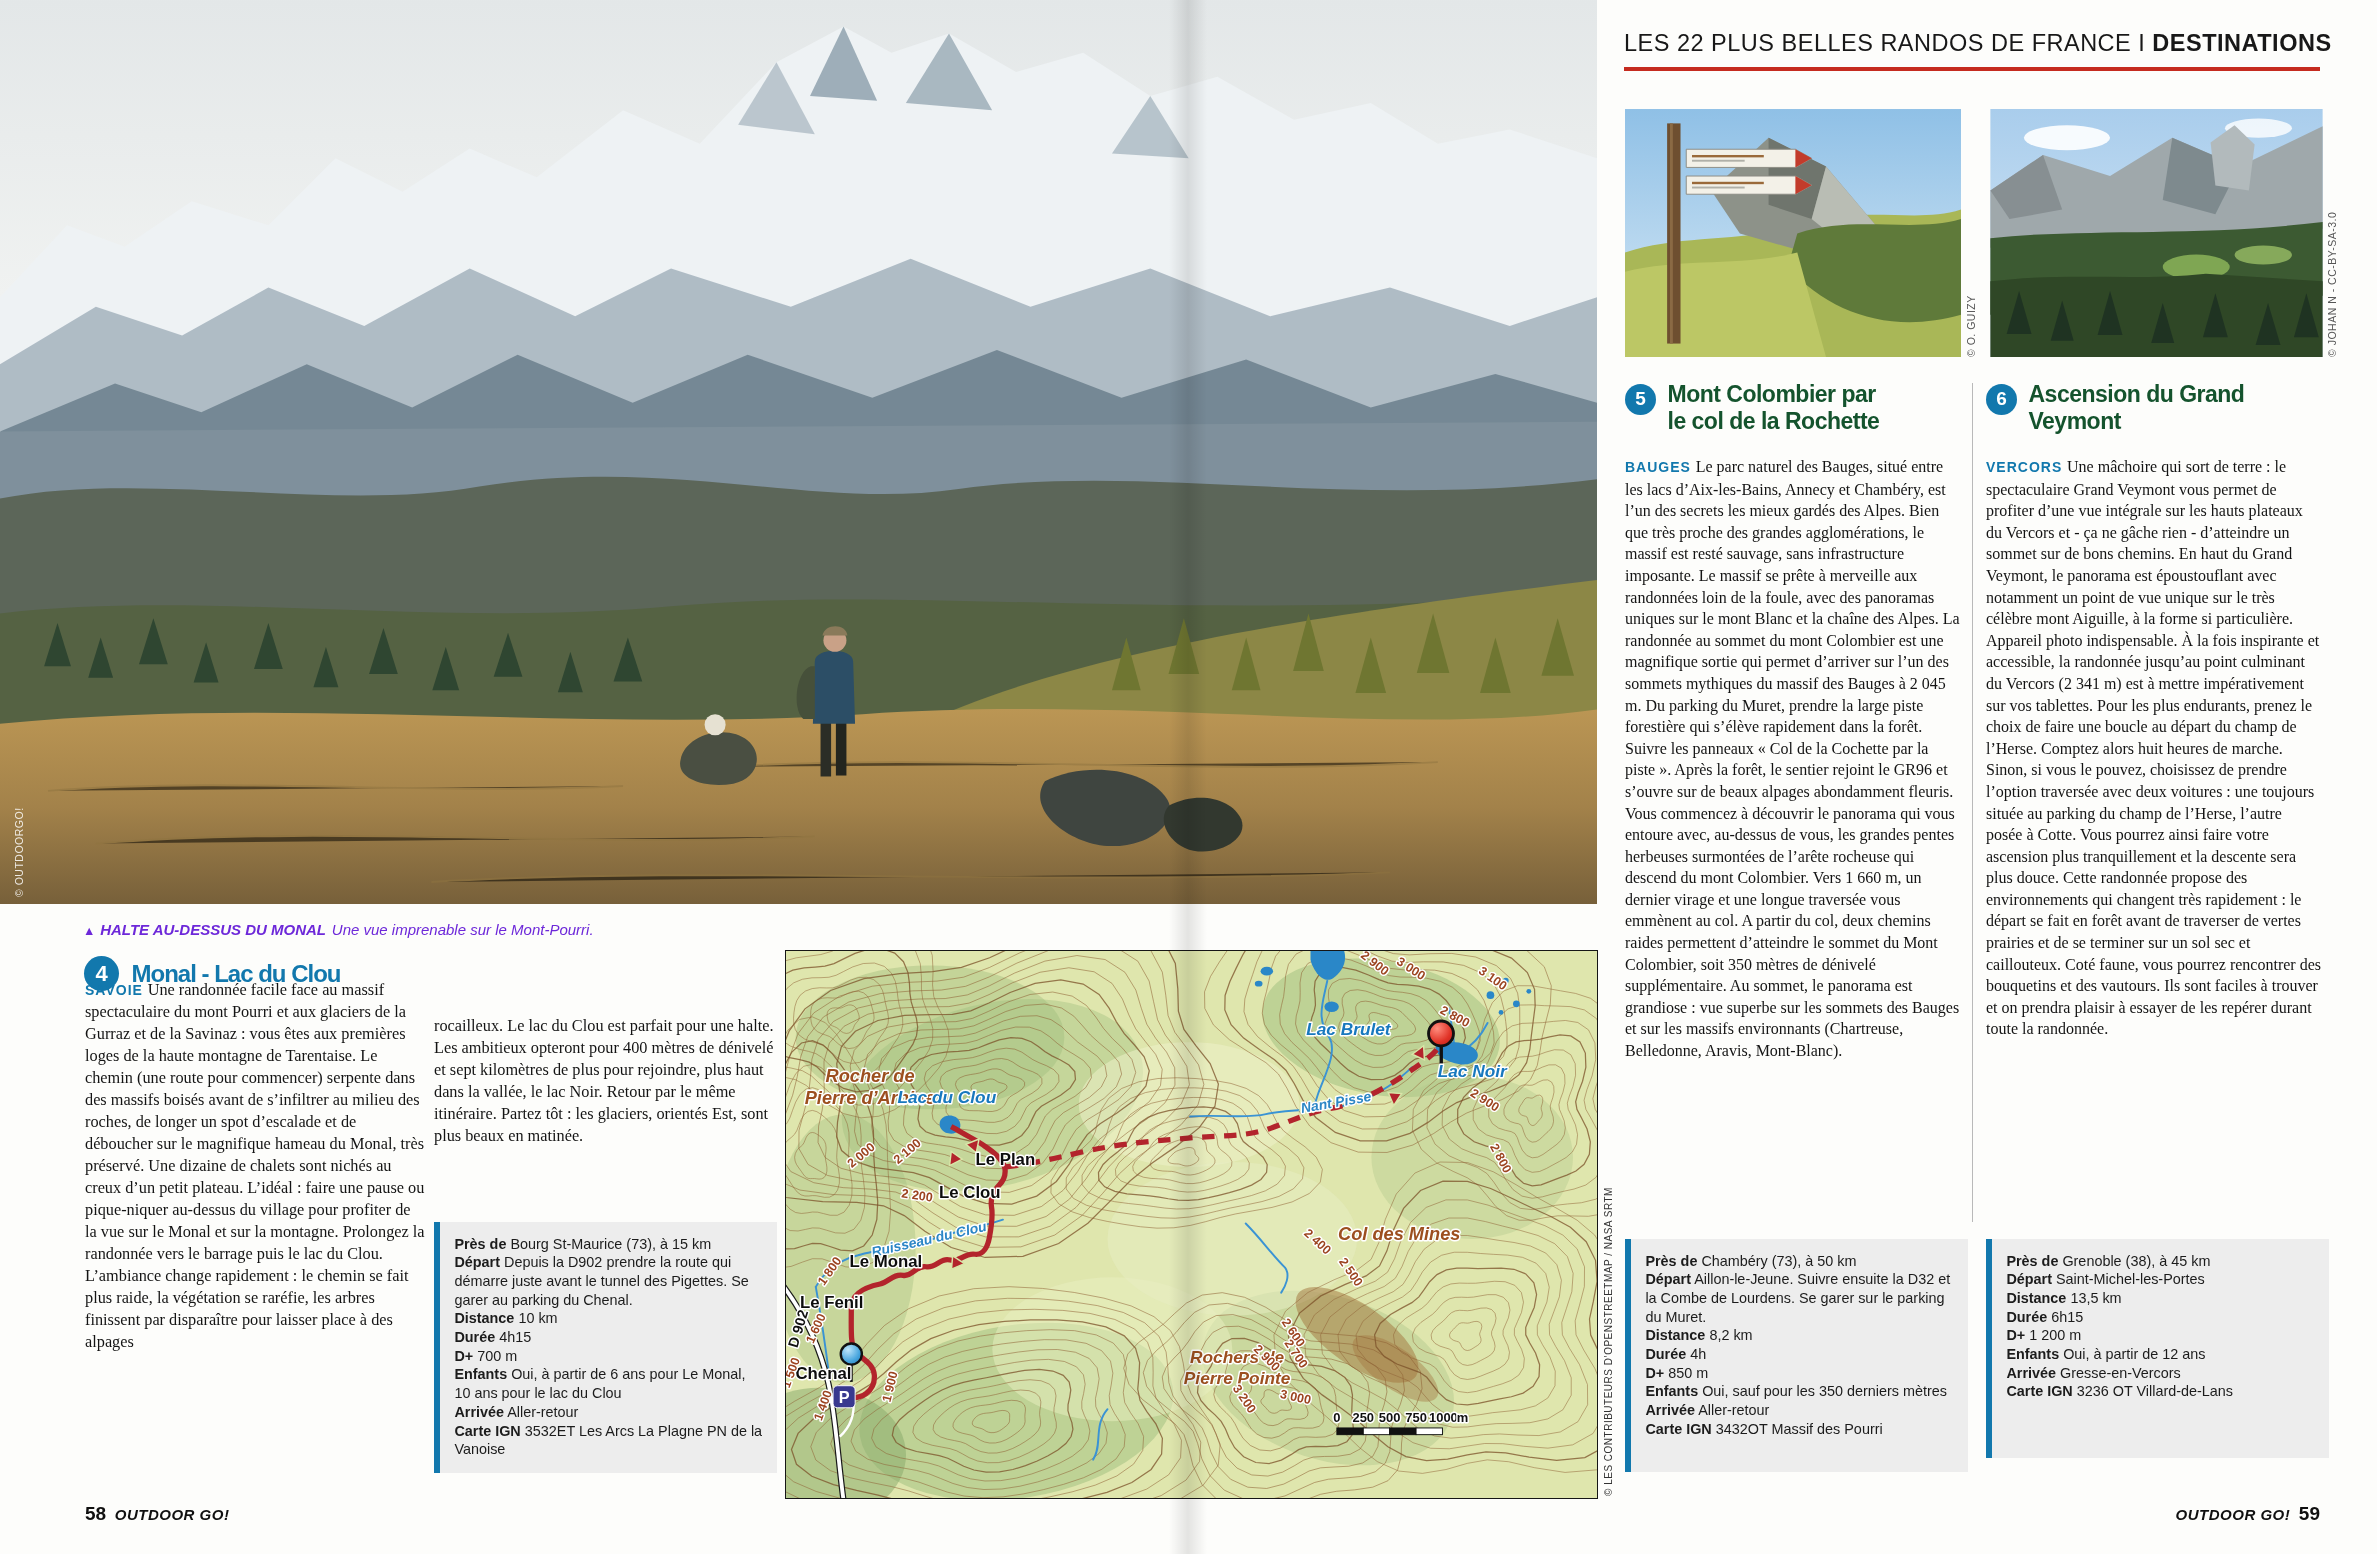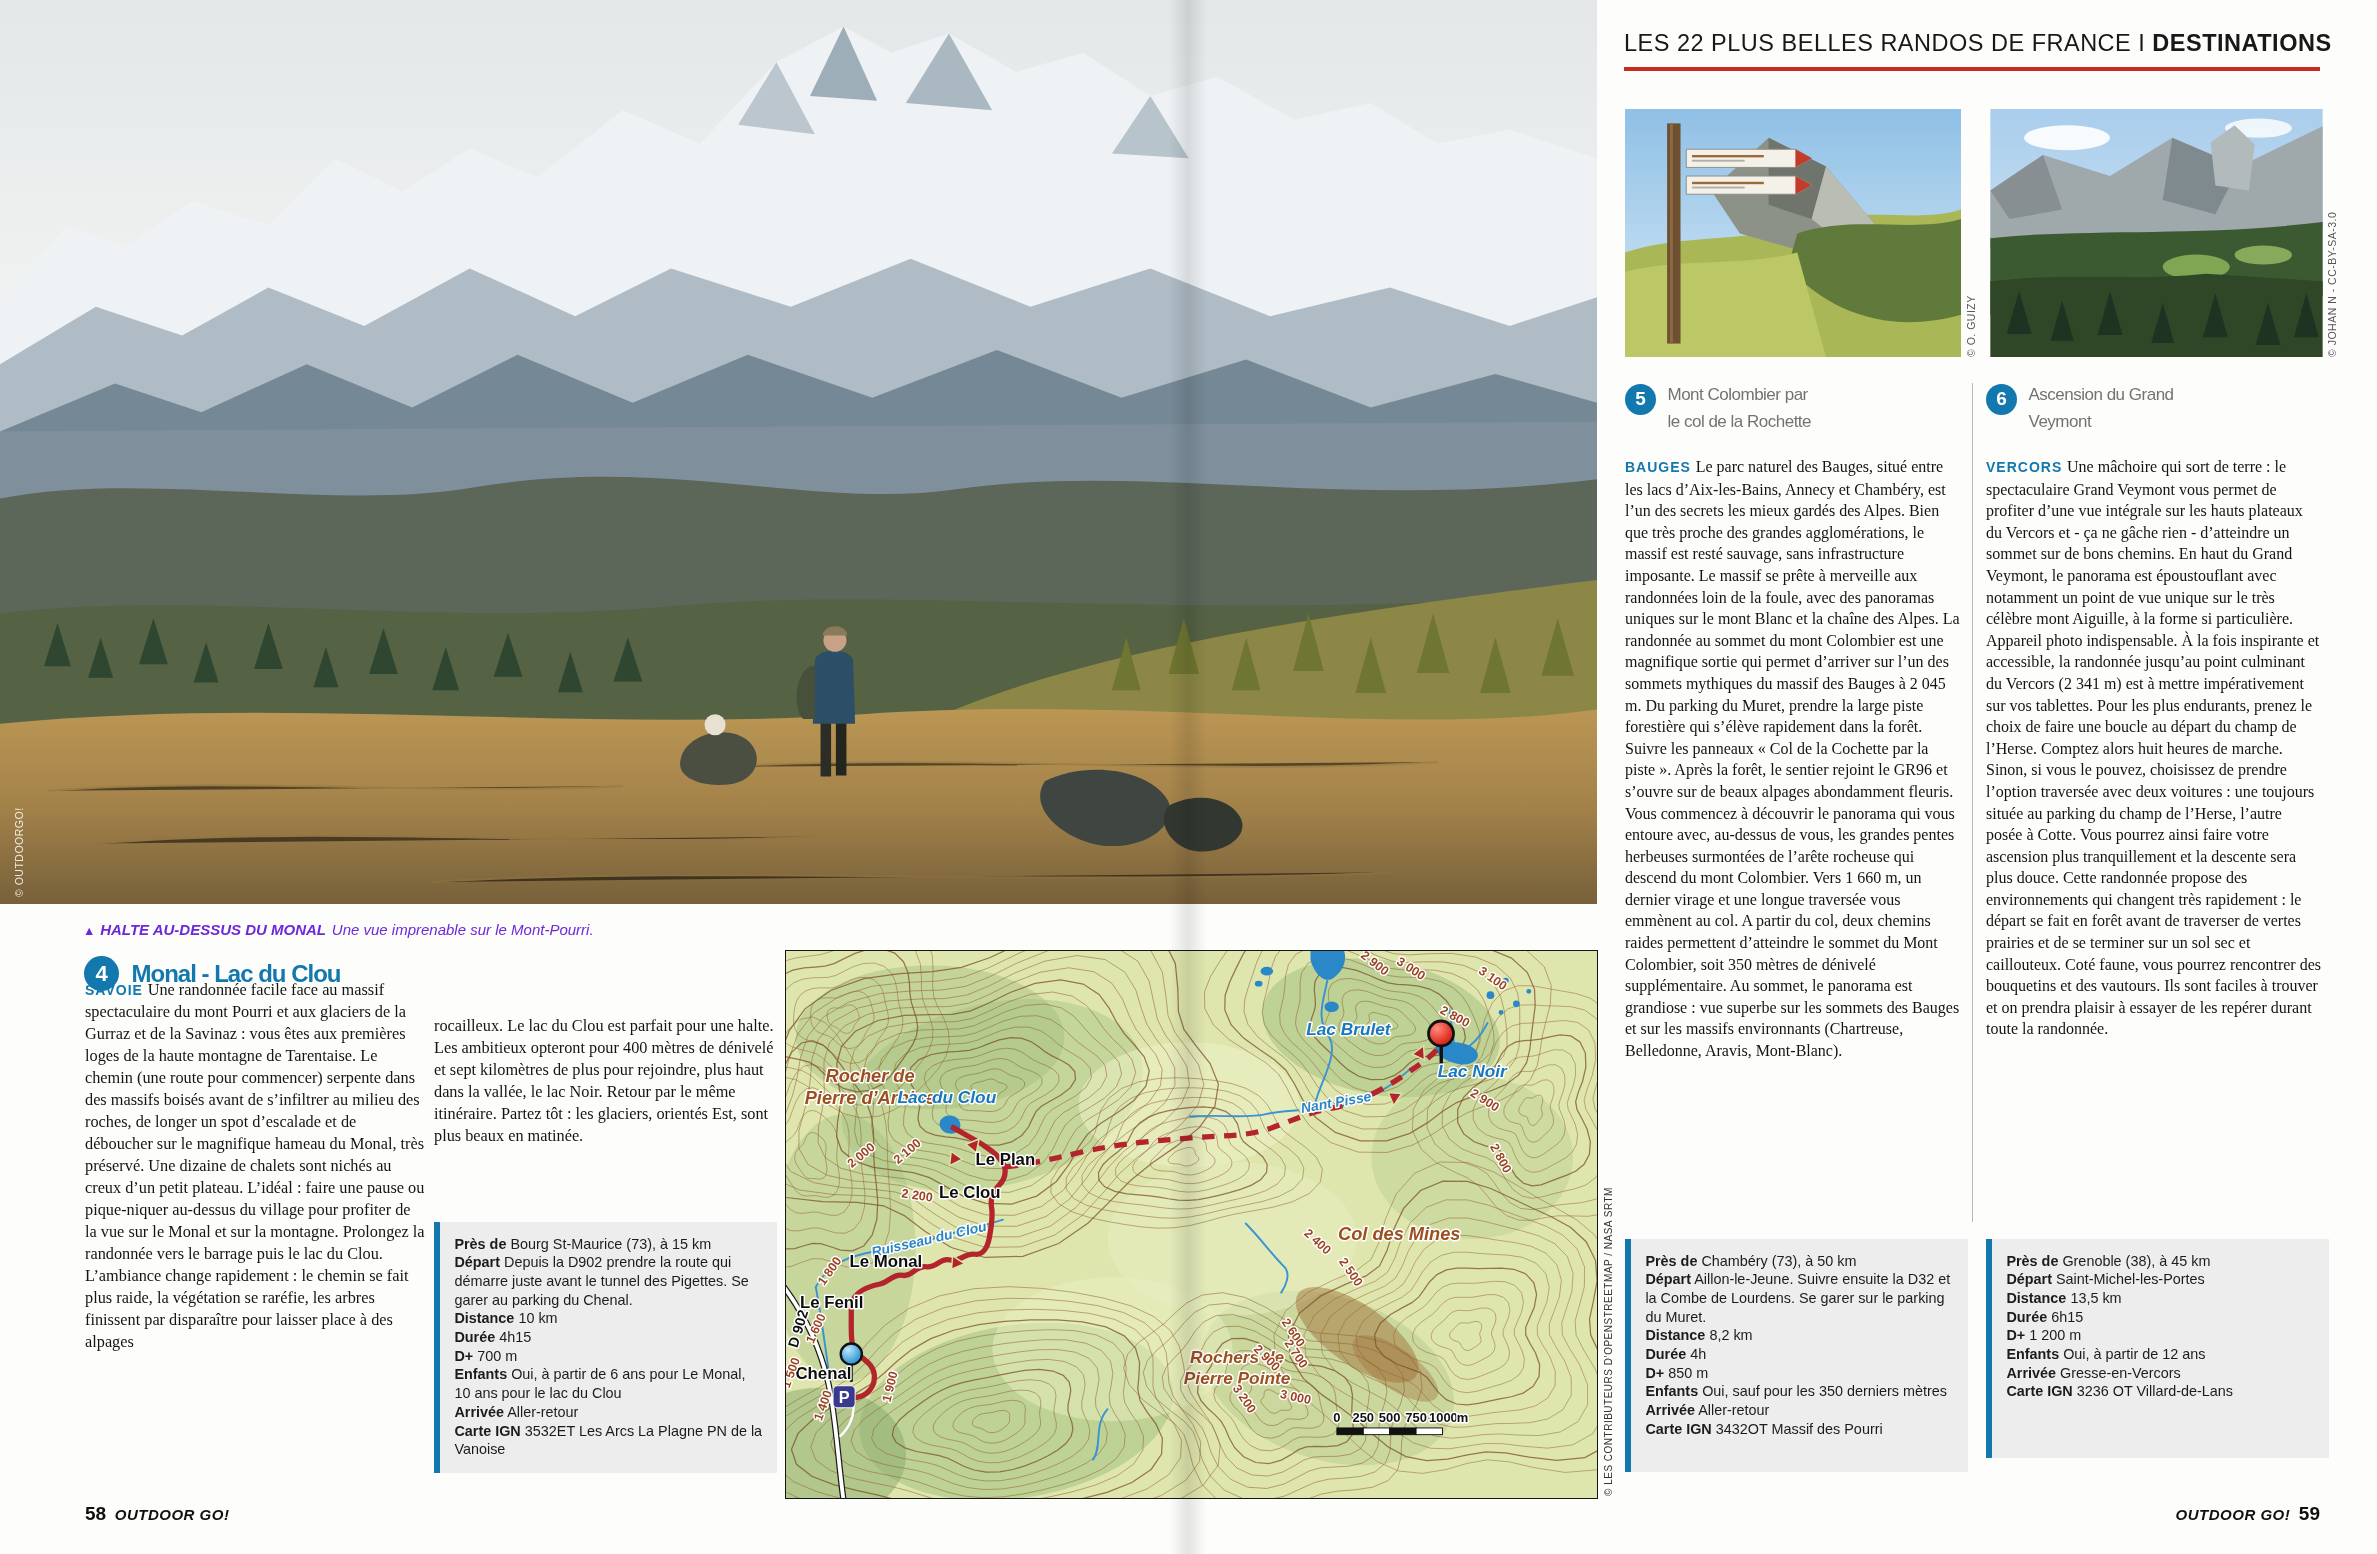--- a/index.html
+++ b/index.html
@@ -44,21 +44,21 @@
   .clabel{fill:#9c4420;font-weight:700;font-size:26px;}
   .roadlab{fill:#111;font-weight:700;font-size:30px;}
   .scalelab{fill:#111;font-weight:700;font-size:27px;}
   
   .rheader{left:1624px;top:30px;width:700px;font-size:23.5px;letter-spacing:0.5px;color:#181818;white-space:nowrap;}
   .rheader b{font-weight:700;}
   .rrule{left:1624px;top:67px;width:696px;height:3.8px;background:#c52b1f;}
   .photo{outline:0;}
   .ahead{display:flex;align-items:flex-start;gap:11.5px;}
   .ahead .badge{width:31px;height:31px;font-size:19px;flex:0 0 auto;margin-top:2.9px;}
-  .ahead h2{margin:0;font-size:17px;line-height:27px;font-weight:400;color:#737373;letter-spacing:-0.5px;}
+  .ahead h2{margin:0;font-size:23px;line-height:27px;font-weight:700;color:#14532d;letter-spacing:-0.5px;}
   .a5head{left:1625px;top:381px;width:335px;}
   .a6head{left:1986px;top:381px;width:335px;}
   .rbody{font-family:"Liberation Serif",serif;font-size:16px;line-height:21.6px;color:#141414;}
   .a5body{left:1625px;top:456px;width:335px;height:779px;}
   .a6body{left:1986px;top:456px;width:335px;height:779px;}
   .coldiv{left:1972px;top:383px;width:1px;height:839px;background:#b9b9b9;}
   
   .foot{top:1503px;font-size:19px;font-weight:700;color:#101010;display:flex;align-items:baseline;gap:8.6px;}
   .footL{left:85px;}
   .footR{right:57px;}

